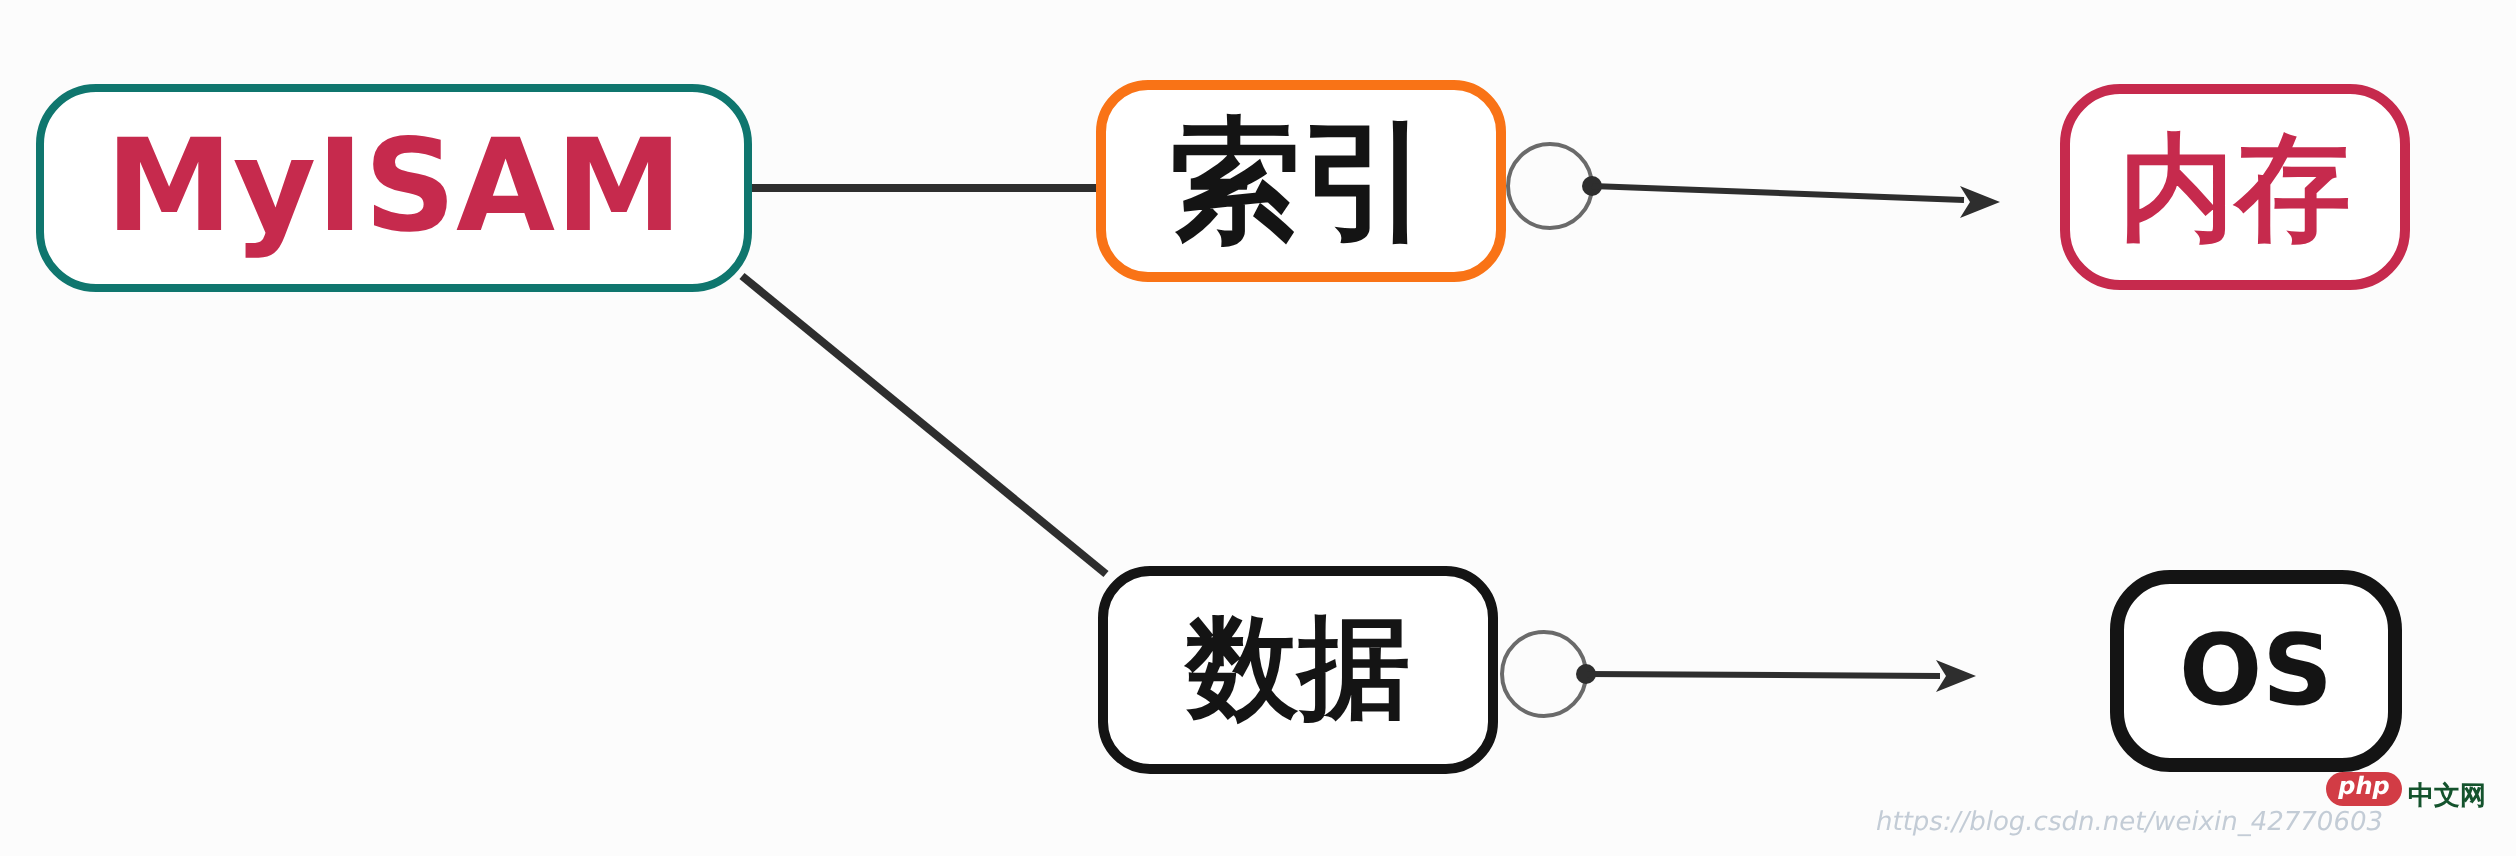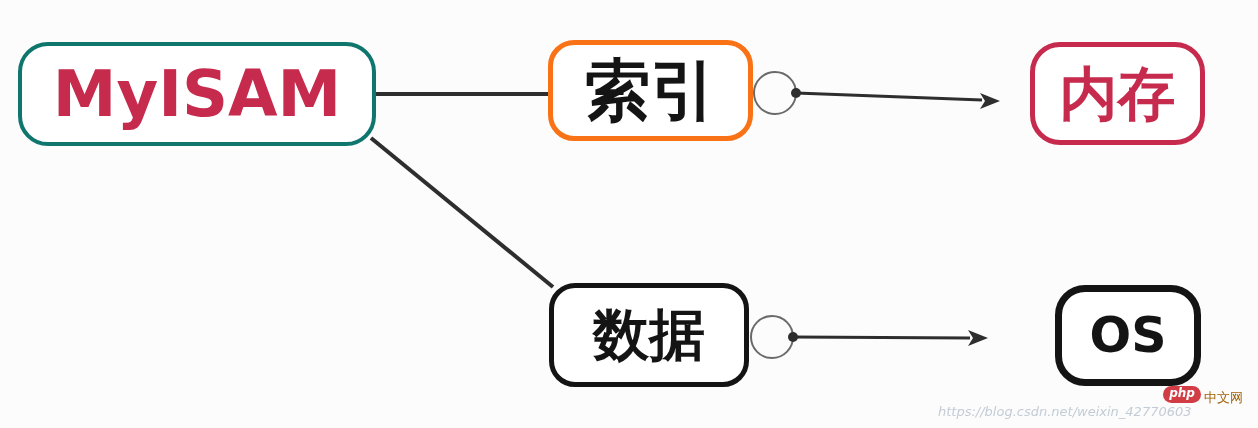--- a/index.html
+++ b/index.html
@@ -80,22 +80,22 @@
     color: #ffffff;
     font-size: 12px;
     font-style: italic;
     font-weight: bold;
     z-index: 4;
   }
   .wm-site {
     position: absolute;
     left: 1204px; top: 389px;
     font-size: 13px;
-    font-weight: normal;
-    color: #a16207;
+    font-weight: bold;
+    color: #14532d;
     z-index: 4;
     white-space: nowrap;
     text-align: center;
   }
   .wm-url {
     position: absolute;
     left: 938px; top: 404px;
     font-size: 13px;
     font-style: italic;
     color: #c3ccd6;

